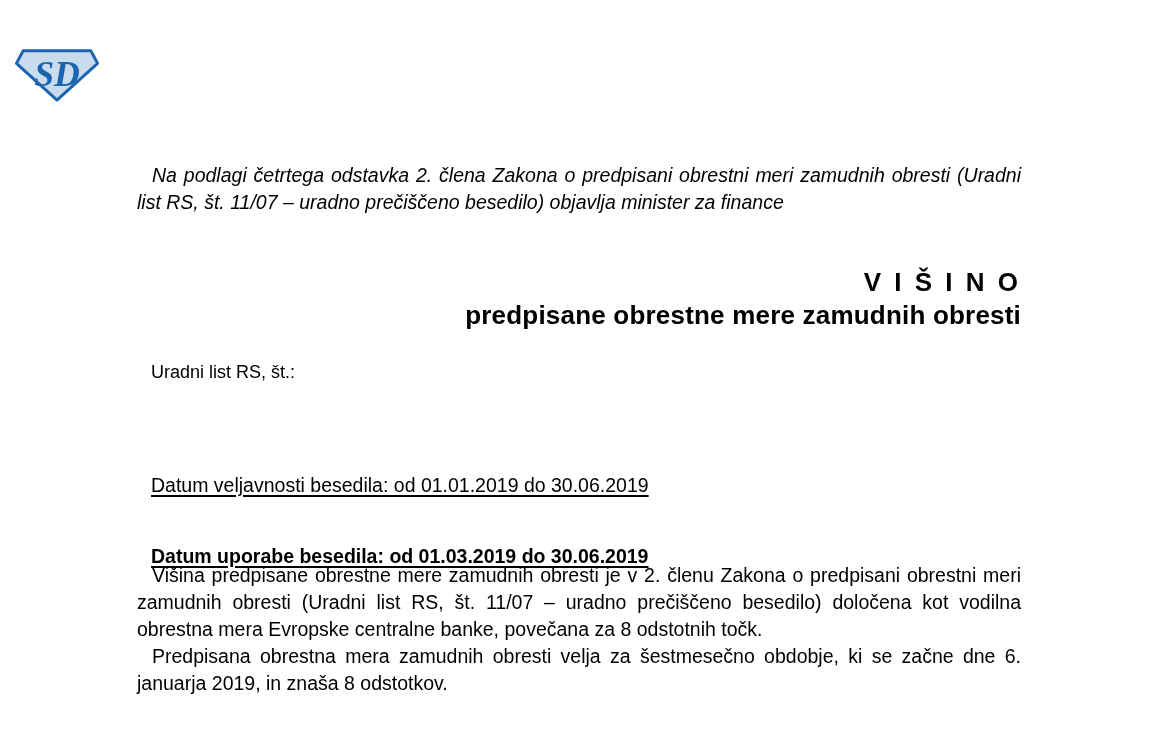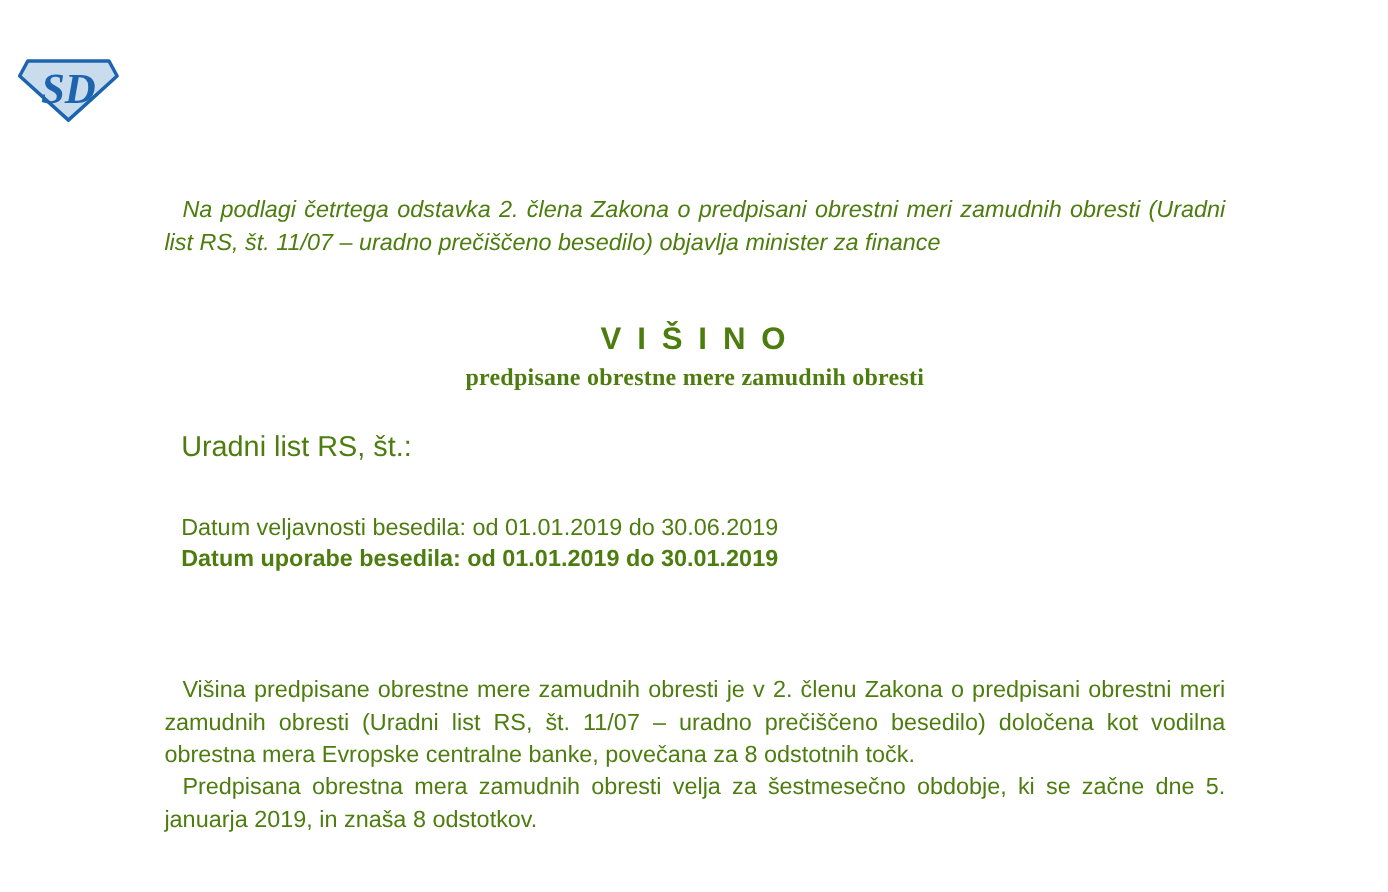--- a/index.html
+++ b/index.html
@@ -2,21 +2,21 @@
 <html><head>
 <meta charset="utf-8">
 <style>
   * { margin: 0; padding: 0; box-sizing: border-box; }
   html, body { background: #ffffff; }
   .page {
     position: relative;
     width: 1157px;
     height: 743px;
     background: #ffffff;
-    color: #4d7c0f;
+    color: #000000;
     font-family: "Liberation Sans", sans-serif;
     overflow: hidden;
   }
   .logo {
     position: absolute;
     left: 13px;
     top: 45px;
     width: 88px;
     height: 58px;
   }
@@ -37,39 +37,38 @@
     left: 137px;
     top: 162px;
     width: 884px;
     font-style: italic;
   }
   .heading {
     position: absolute;
     left: 137px;
     top: 266px;
     width: 884px;
-    text-align: center;
+    text-align: right;
     font-weight: bold;
   }
   .title {
     font-size: 26px;
     line-height: 33px;
     letter-spacing: 3px;
   }
   .subtitle {
-    font-size: 20px;
+    font-size: 26px;
     line-height: 33px;
     letter-spacing: 0.2px;
-    font-family: Liberation Serif, serif;
   }
   .gazette {
     position: absolute;
     left: 151px;
     top: 359px;
-    font-size: 24px;
+    font-size: 18px;
     line-height: 27px;
     text-align: right;
   }
   .gazette-item {
     display: flex;
     align-items: center;
     margin-left: -4px;
   }
   .bullet {
     width: 8px;
@@ -80,22 +79,24 @@
     flex: none;
   }
   .validity {
     position: absolute;
     left: 151px;
     top: 427px;
     font-size: 19.5px;
     line-height: 26px;
   }
   .validity-line {
+    text-decoration: underline;
     text-decoration-thickness: 2px;
     text-underline-offset: 3px;
+    margin-top: 45px;
   }
   .validity-line.bold { font-weight: bold; }
   .body-text {
     position: absolute;
     left: 137px;
     top: 530px;
     width: 884px;
     margin-top: 32px;
   }
 </style>
@@ -117,21 +118,21 @@
     <div class="title">V I Š I N O</div>
     <div class="subtitle">predpisane obrestne mere zamudnih obresti</div>
   </div>
 
   <div class="gazette">
     <div class="gazette-label">Uradni list RS, št.:</div>
   </div>
 
   <div class="validity">
     <div class="validity-line">Datum veljavnosti besedila: od 01.01.2019 do 30.06.2019</div>
-    <div class="validity-line bold">Datum uporabe besedila: od 01.01.2019 do 30.01.2019</div>
+    <div class="validity-line bold">Datum uporabe besedila: od 01.03.2019 do 30.06.2019</div>
   </div>
 
   <div class="body-text">
     <p class="para">Višina predpisane obrestne mere zamudnih obresti je v 2. členu Zakona o predpisani obrestni meri zamudnih obresti (Uradni list RS, št. 11/07 – uradno prečiščeno besedilo) določena kot vodilna obrestna mera Evropske centralne banke, povečana za 8 odstotnih točk.</p>
-    <p class="para">Predpisana obrestna mera zamudnih obresti velja za šestmesečno obdobje, ki se začne dne 5. januarja 2019, in znaša 8 odstotkov.</p>
+    <p class="para">Predpisana obrestna mera zamudnih obresti velja za šestmesečno obdobje, ki se začne dne 6. januarja 2019, in znaša 8 odstotkov.</p>
   </div>
 
 </div>
 
 </body></html>

